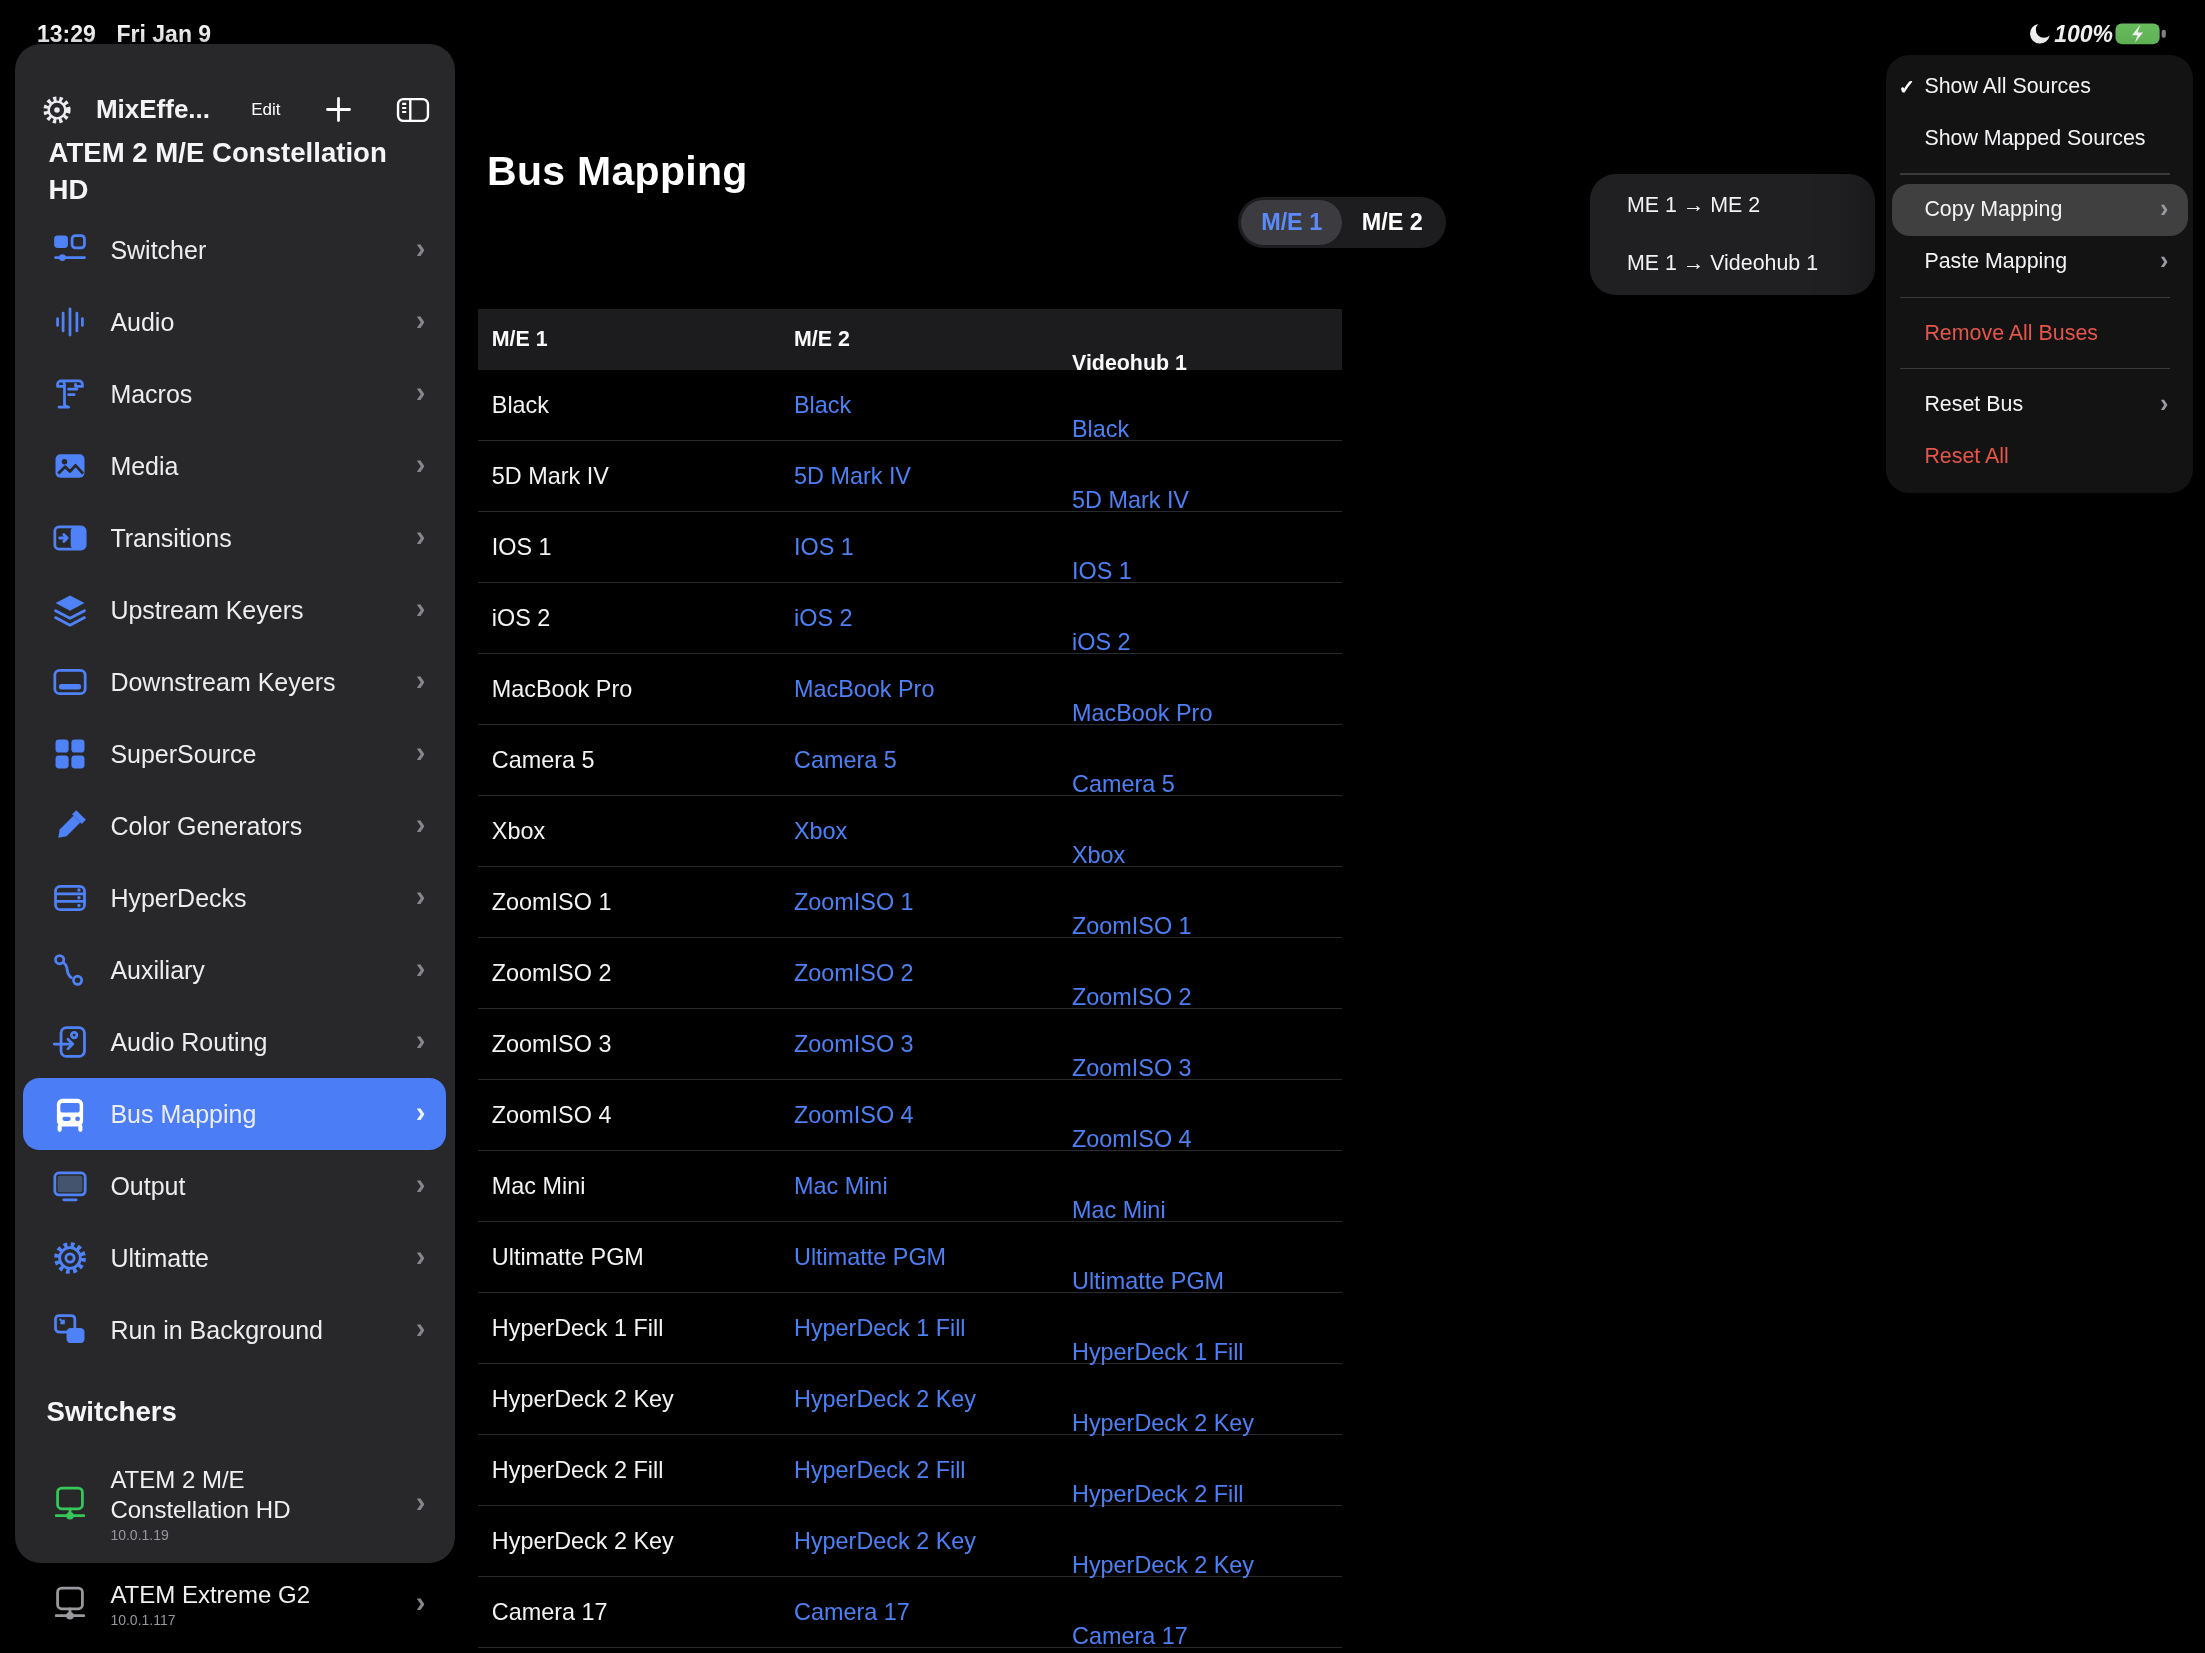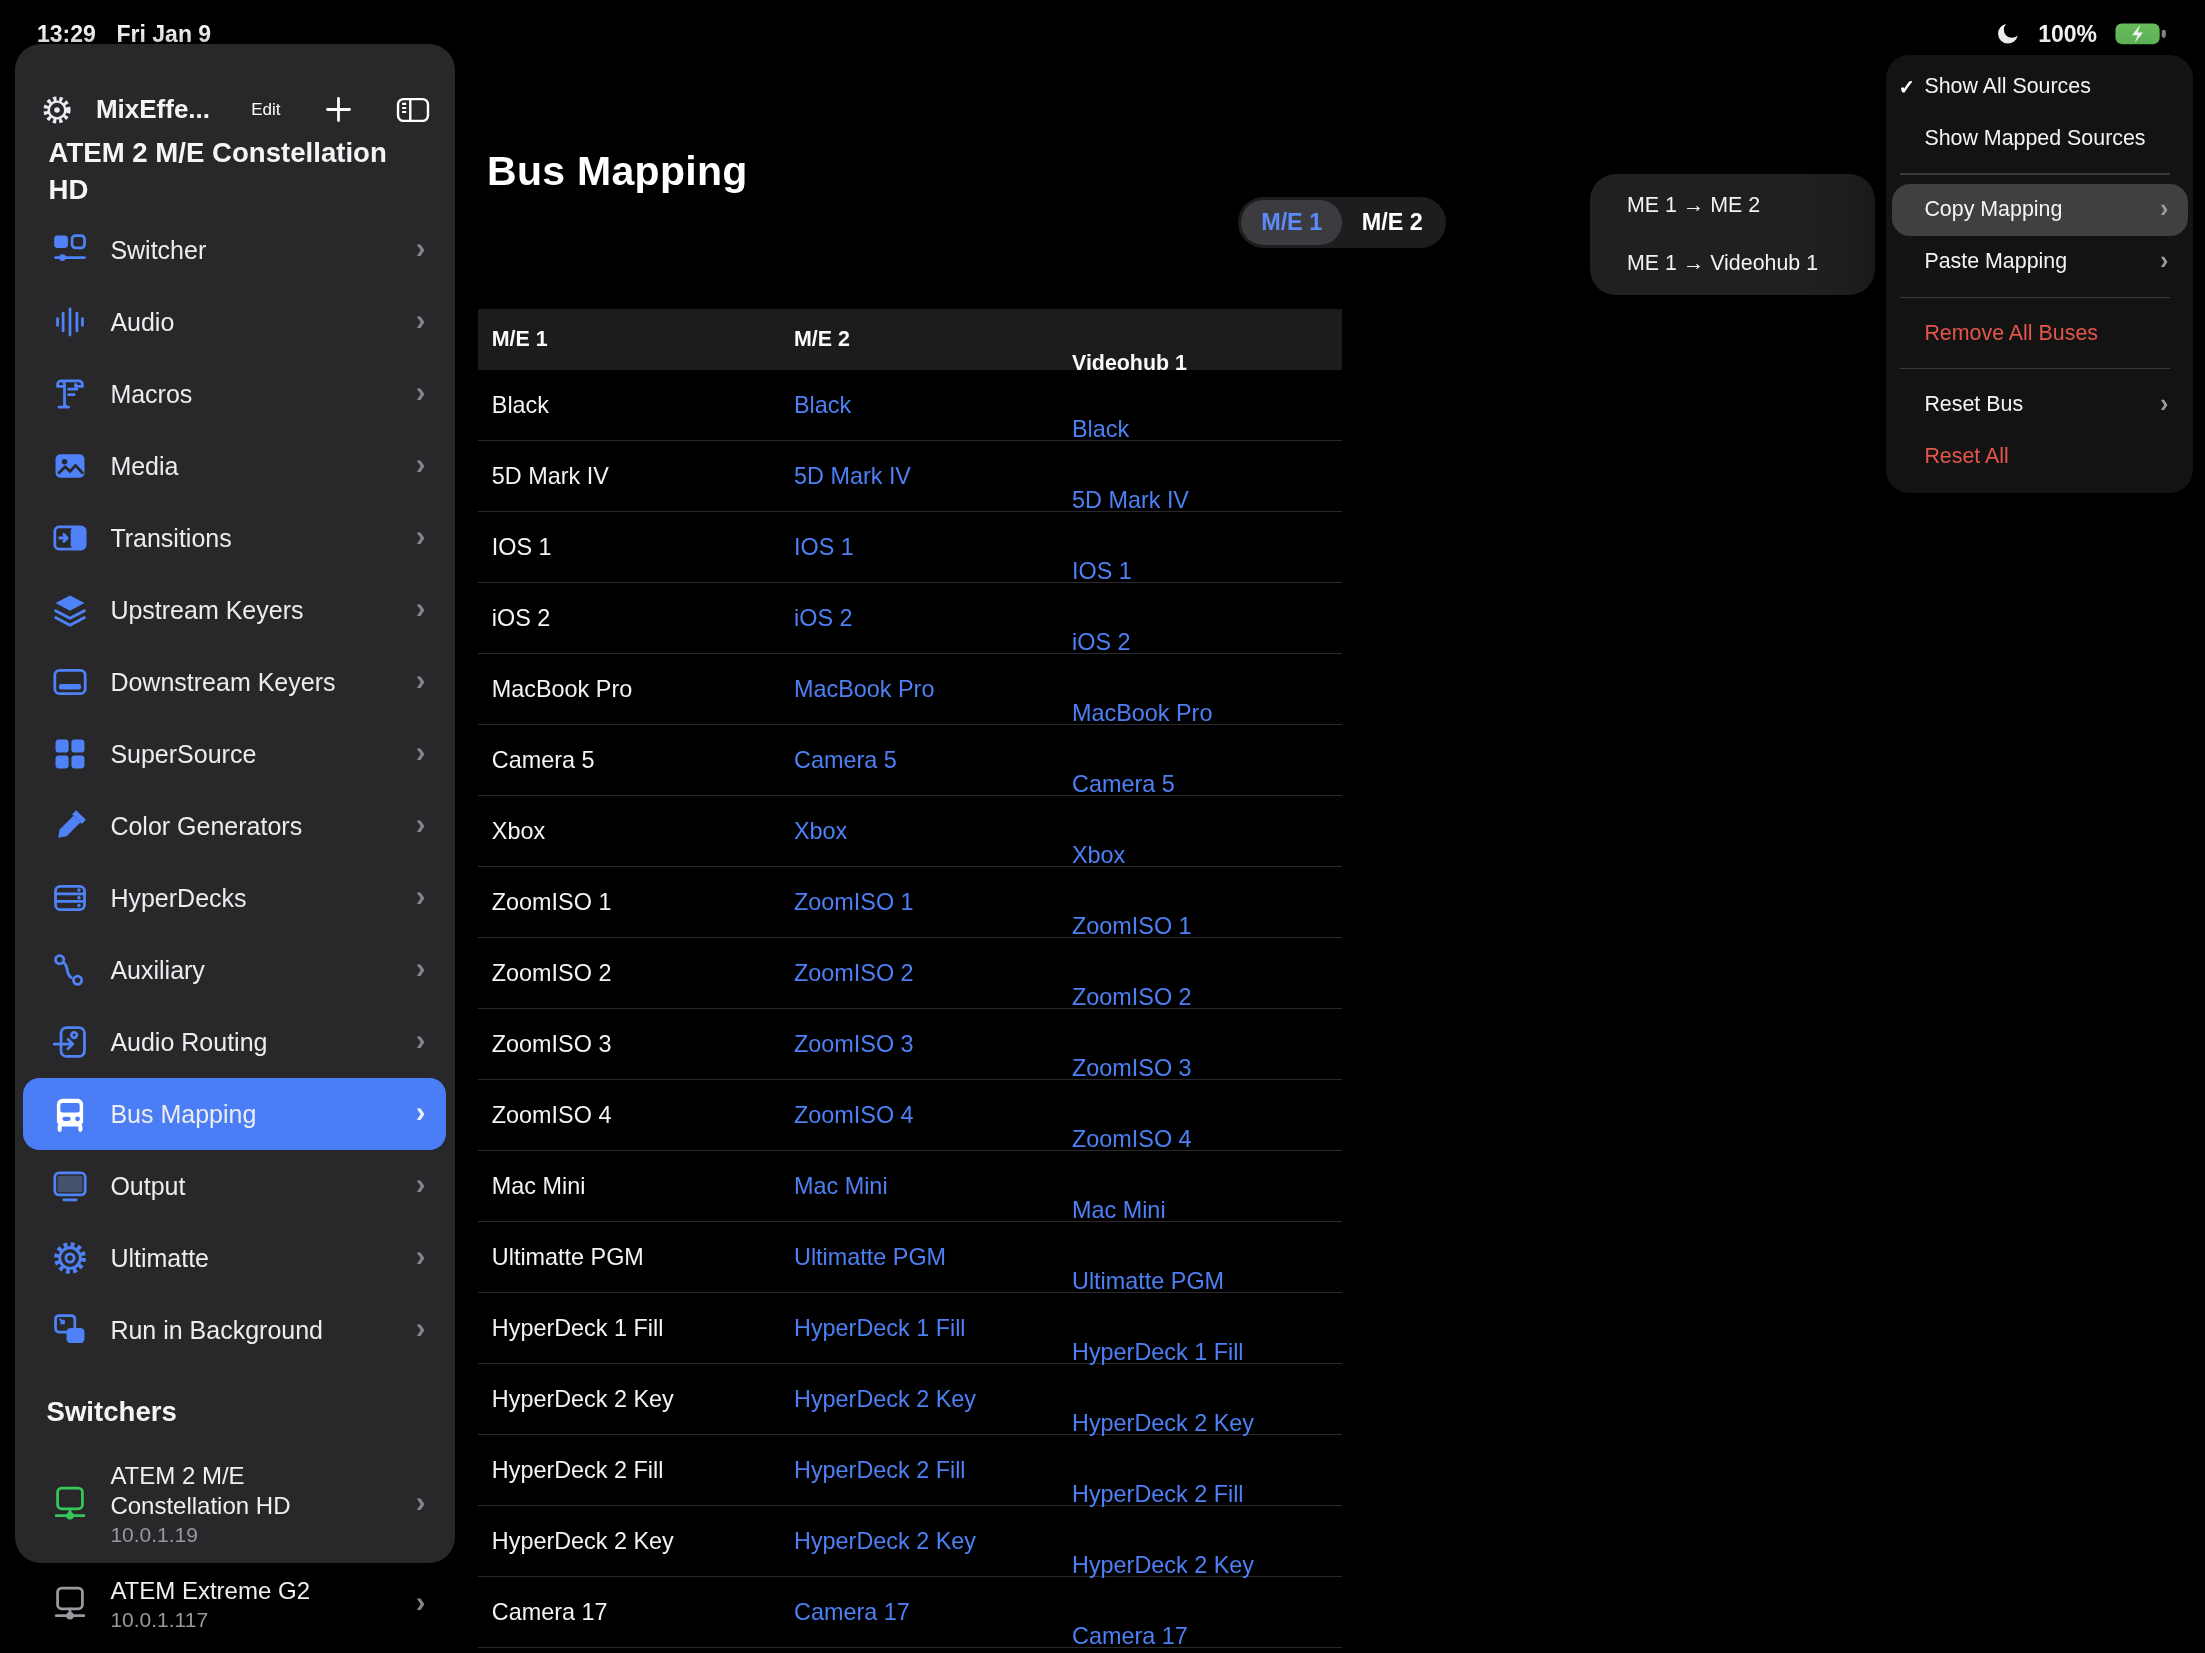--- a/index.html
+++ b/index.html
@@ -4,21 +4,21 @@
 <style>
   html,body{margin:0;padding:0;background:#000;}
   #screen{position:relative;width:2205px;height:1654px;background:#000;overflow:hidden;
           font-family:"Liberation Sans",sans-serif;color:#fff;}
 
   
   .status-bar{position:absolute;top:0;left:0;right:0;height:44px;display:flex;
               justify-content:space-between;align-items:center;padding:12px 37px;
               font-size:23px;font-weight:600;}
   .sb-left{display:flex;gap:20.7px;align-items:center;}
-  .sb-right{display:flex;gap:17px;align-items:center;}
+  .sb-right{display:flex;gap:1px;align-items:center;font-style:italic;}
 
   
   .sidebar{position:absolute;left:14.5px;top:44px;width:440px;height:1519px;background:#28282b;
            border-radius:26px;box-shadow:0 6.9px 34px rgba(0,0,0,.55);}
   .sb-header{position:absolute;top:45px;left:26px;right:25px;height:41px;display:flex;align-items:center;}
   .app-title{font-size:26px;font-weight:700;margin-left:23.4px;color:#f3f3f5;}
   .edit-btn{margin-left:auto;font-size:17px;color:#fff;font-weight:400;}
   .hdr-btn{margin-left:43px;display:flex;align-items:center;}
   .device-title{position:absolute;left:34px;top:90px;width:345px;font-size:27.6px;font-weight:700;
                 line-height:37px;color:#f5f5f7;}
@@ -32,21 +32,21 @@
   .nav-item.selected .nav-icon{color:#fff;}
   .nav-item.selected .chev{color:rgba(255,255,255,.9);}
   .section-header{position:absolute;left:32px;top:1352px;font-size:27.6px;font-weight:700;color:#f5f5f7;}
   .sw-list{position:absolute;left:8.3px;right:8.3px;top:1402px;}
   .sw-item{display:flex;align-items:center;padding-right:20.7px;}
   .sw-item.first{height:116px;}
   .sw-item.second{height:84px;}
   .sw-icon{width:44px;height:44px;margin-left:25px;flex:none;display:flex;align-items:center;justify-content:center;}
   .sw-text{margin-left:18.6px;max-width:255px;}
   .sw-name{font-size:24px;line-height:30px;color:#f0f0f2;}
-  .sw-ip{font-size:21px;color:#97979d;margin-top:2.8px;}
+  .sw-ip{font-size:14px;color:#97979d;margin-top:2.8px;}
 
   
   .page-title{position:absolute;left:487px;top:121px;font-size:41px;font-weight:700;letter-spacing:0.3px;}
   .segmented{position:absolute;left:1238px;top:197px;width:208px;height:51px;background:#1d1d1f;
              border-radius:27.6px;padding:3.4px;display:flex;box-sizing:border-box;}
   .segment{flex:1;display:flex;align-items:center;justify-content:center;border-radius:23.4px;
            font-size:23.4px;font-weight:600;color:#fff;}
   .segment.selected{background:#3c3c40;color:#5c8bf8;}
 
   .bus-table{position:absolute;left:478px;top:309px;width:864px;}

